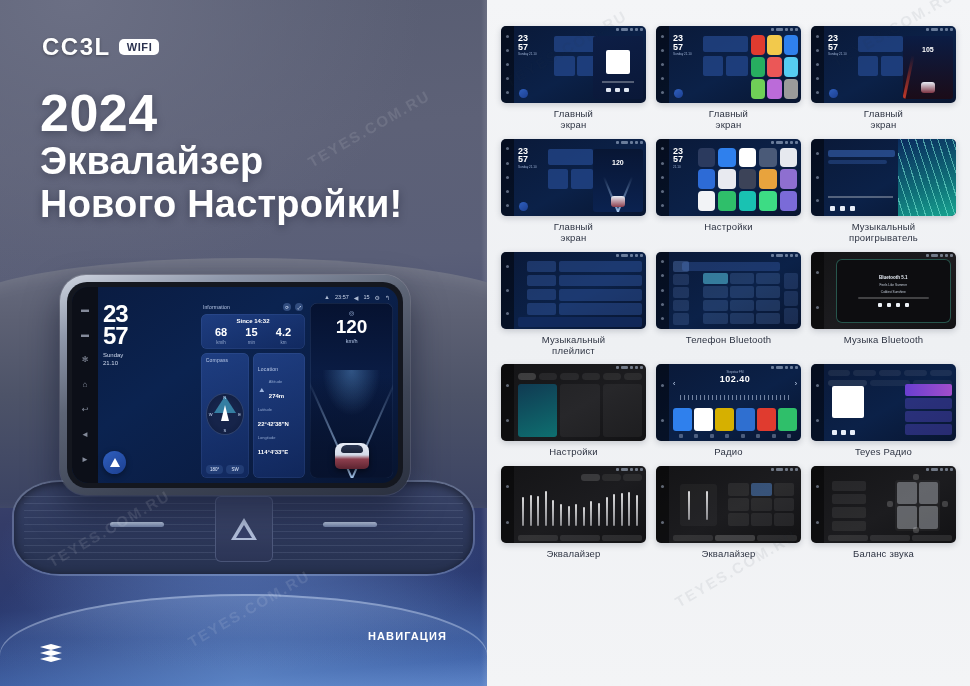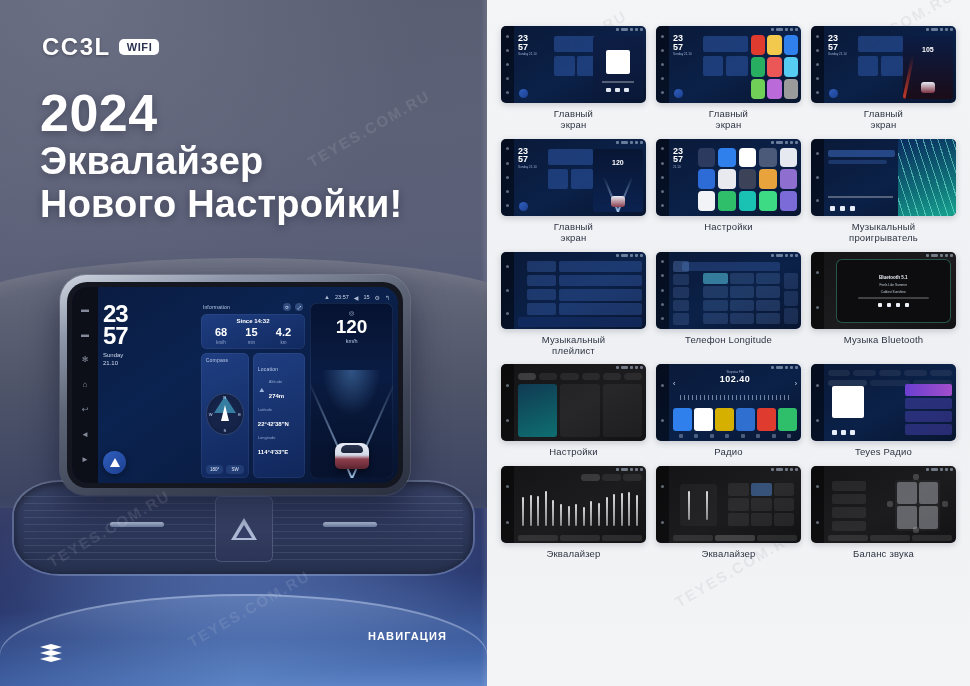--- a/index.html
+++ b/index.html
@@ -786,21 +786,21 @@
                 <u></u>
                 <u></u>
             </div>
             <div class="kp-right">
                 <u></u>
                 <u></u>
                 <u></u>
               </div>
           </div>
         </div>
-        <div class="t-label">Телефон Longitude</div>
+        <div class="t-label">Телефон Bluetooth</div>
       </div>
 
       <div class="cell">
         <div class="thumb dark">
           <div class="t-side">
               <i></i>
               <i></i>
             </div>
           <div class="t-main">
             <div class="t-status">

